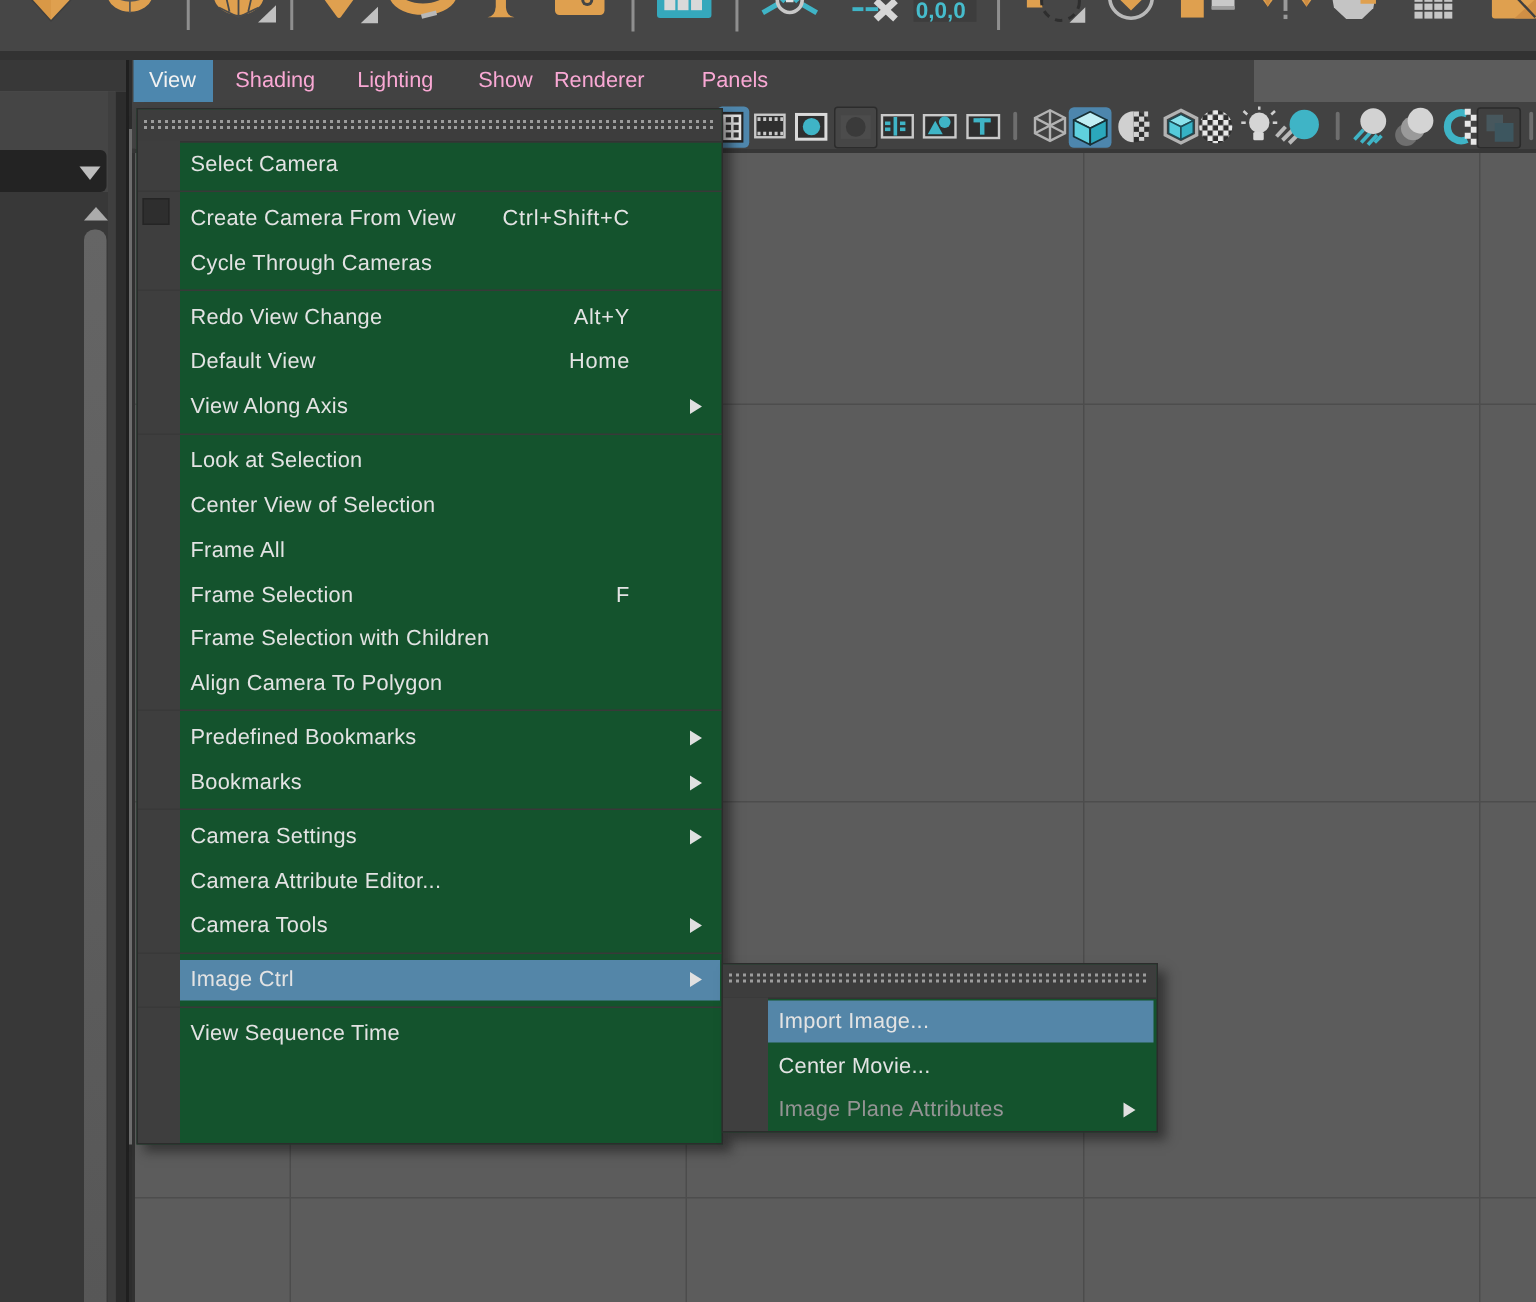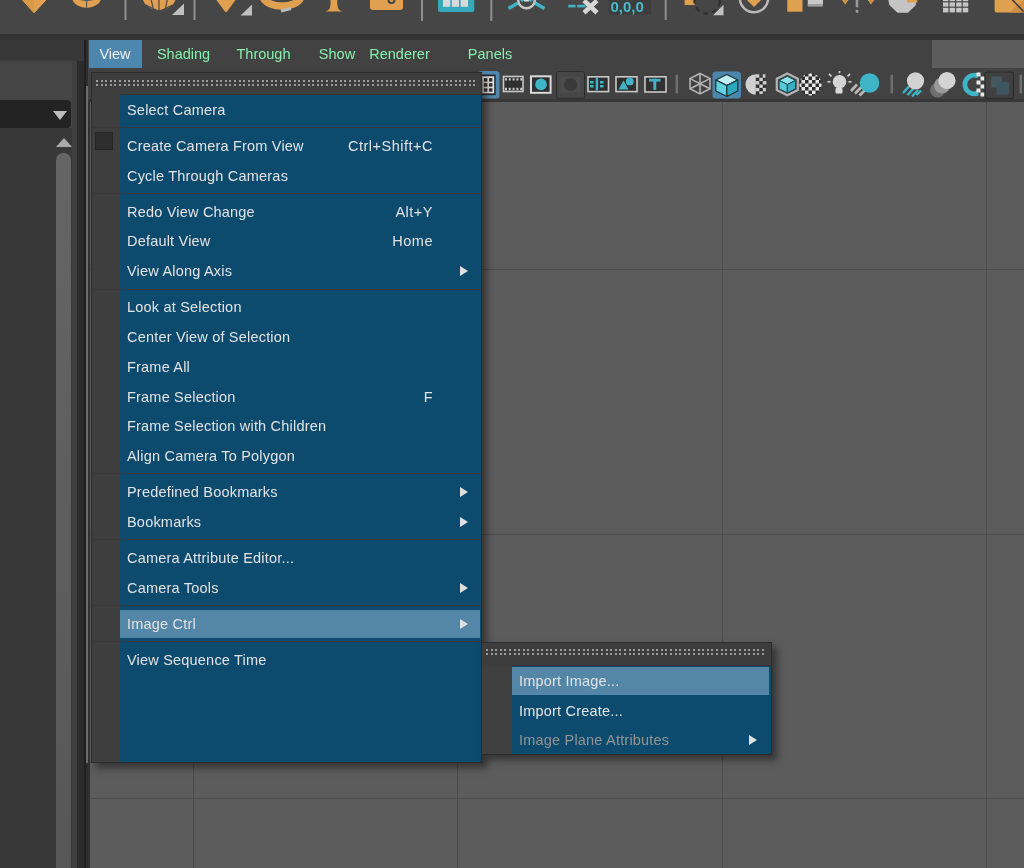--- a/index.html
+++ b/index.html
@@ -23,46 +23,46 @@
   #lc-up{left:56px;top:138px;width:0;height:0;border-left:8px solid transparent;
      border-right:8px solid transparent;border-bottom:9px solid #ababab;}
   #lc-scroll{left:56px;top:153px;width:15px;height:715px;border-radius:7px 7px 0 0;
      background:linear-gradient(#656565,#575757);}
   #edge-dark{left:84px;top:40px;width:2px;height:828px;background:#1f1f1f;}
   #edge-mid{left:86px;top:40px;width:2px;height:828px;background:#2d2d2d;}
   #edge-light{left:86px;top:86px;width:2px;height:677px;background:#6e6e6e;}
   #edge-dark2{left:88px;top:99px;width:2px;height:769px;background:#313131;}
 
   
-  #menubar{left:88px;top:40px;width:844px;height:28px;background:#424242;}
-  #menubar span{position:absolute;top:0;height:28px;line-height:28px;color:#86efac;
+  #menubar{left:88px;top:40px;width:748px;height:28px;background:#424242;}
+  #menubar span{position:absolute;top:0;height:28px;line-height:28px;color:#f9a8d4;
      font-size:14.5px;text-align:center;}
   #mb-view{width:53px;background:#4d87ae;color:#f2f2f2 !important;}
 
   
   #ptoolbar{left:88px;top:68px;width:936px;height:31px;background:#424242;}
   #pborder{left:88px;top:99px;width:936px;height:3px;background:#373737;}
 
   
   #viewport{left:90px;top:102px;width:934px;height:766px;background:#5c5c5c;}
   .gv{position:absolute;top:102px;width:1px;height:766px;background:#4c4c4c;}
   .gh{position:absolute;left:90px;width:934px;height:1px;background:#4d4d4d;}
 
   
-  .popup{background:#0c4a6e;box-shadow:5px 5px 7px rgba(15,15,15,0.5);border:1px solid #2c2c2c;box-sizing:border-box;}
+  .popup{background:#14532d;box-shadow:5px 5px 7px rgba(15,15,15,0.5);border:1px solid #2c2c2c;box-sizing:border-box;}
   .tearoff{position:relative;background:#3d3d3d;border-bottom:1px solid #333333;}
   .dots{position:absolute;left:4px;right:5px;height:2px;
      background-image:repeating-linear-gradient(90deg,#9c9c9c 0,#9c9c9c 2px,transparent 2px,transparent 4.6px);}
   #vmenu{left:91px;top:72px;width:391px;height:691px;}
   #vmenu .tearoff{height:21px;}
   #vmenu .gutter{position:absolute;left:0;top:21px;width:28px;bottom:0;background:#3e3e3e;}
   .mi{position:relative;height:29.75px;display:flex;align-items:center;padding-left:35px;
       font-size:14.5px;color:#e3e3e3;letter-spacing:0.2px;}
   .mi .lbl{position:relative;z-index:2;}
-  .mi .acc{position:relative;z-index:2;margin-left:auto;padding-right:48px;letter-spacing:0.5px;}
+  .mi .acc{position:relative;z-index:2;margin-left:auto;padding-right:61px;letter-spacing:0.5px;}
   .msep{height:6.3px;position:relative;}
   .msep:after{content:'';position:absolute;left:0;right:0;top:2.6px;height:1px;background:#393939;}
   .mi .arr{position:absolute;right:13px;top:50%;margin-top:-5px;width:0;height:0;z-index:2;
       border-top:5px solid transparent;border-bottom:5px solid transparent;border-left:8px solid #e0e0e0;}
   .mi.hl:before{content:'';position:absolute;left:28px;right:1px;top:1px;bottom:1px;background:#5486a8;}
   #chk{left:3px;top:59px;width:18px;height:18px;background:#2e2e2e;border:1px solid #252525;box-sizing:border-box;}
 
   #smenu{left:481px;top:642px;width:291px;height:113px;}
   #smenu .tearoff{height:22px;}
   #smenu .gutter{position:absolute;left:0;top:22px;width:30px;bottom:0;background:#3f3f3f;}
@@ -87,21 +87,21 @@
   <div class="abs" id="lc-up"></div>
   <div class="abs" id="lc-scroll"></div>
   <div class="abs" id="edge-dark"></div>
   <div class="abs" id="edge-mid"></div>
   <div class="abs" id="edge-light"></div>
   <div class="abs" id="edge-dark2"></div>
 
   <div class="abs" id="menubar">
     <span id="mb-view" style="left:0.5px;">View</span>
     <span style="left:61px;width:69px;">Shading</span>
-    <span style="left:140px;width:71px;">Through</span>
+    <span style="left:140px;width:71px;">Lighting</span>
     <span style="left:222px;width:54px;">Show</span>
     <span style="left:273px;width:77px;">Renderer</span>
     <span style="left:374px;width:56px;">Panels</span>
   </div>
 
   <div class="abs" id="ptoolbar"></div>
   <div class="abs" id="pborder"></div>
 
   <div class="abs" id="viewport"></div>
   <div class="abs gv" style="left:193px;"></div>
@@ -399,20 +399,24 @@
     <div class="mi">
       <span class="lbl">Predefined Bookmarks</span>
       <span class="arr"></span>
     </div>
     <div class="mi">
       <span class="lbl">Bookmarks</span>
       <span class="arr"></span>
     </div>
     <div class="msep"></div>
     <div class="mi">
+      <span class="lbl">Camera Settings</span>
+      <span class="arr"></span>
+    </div>
+    <div class="mi">
       <span class="lbl">Camera Attribute Editor...</span>
     </div>
     <div class="mi">
       <span class="lbl">Camera Tools</span>
       <span class="arr"></span>
     </div>
     <div class="msep"></div>
     <div class="mi hl">
       <span class="lbl">Image Ctrl</span>
       <span class="arr"></span>
@@ -426,19 +430,19 @@
   <div class="abs popup" id="smenu">
     <div class="tearoff">
       <div class="dots" style="top:6px"></div>
       <div class="dots" style="top:10px"></div>
     </div>
     <div class="gutter"></div>
     <div class="mi hl">
       <span class="lbl">Import Image...</span>
     </div>
     <div class="mi">
-      <span class="lbl">Import Create...</span>
+      <span class="lbl">Center Movie...</span>
     </div>
     <div class="mi dis">
       <span class="lbl">Image Plane Attributes</span>
       <span class="arr"></span>
     </div>
   </div>
 
 </body></html>

